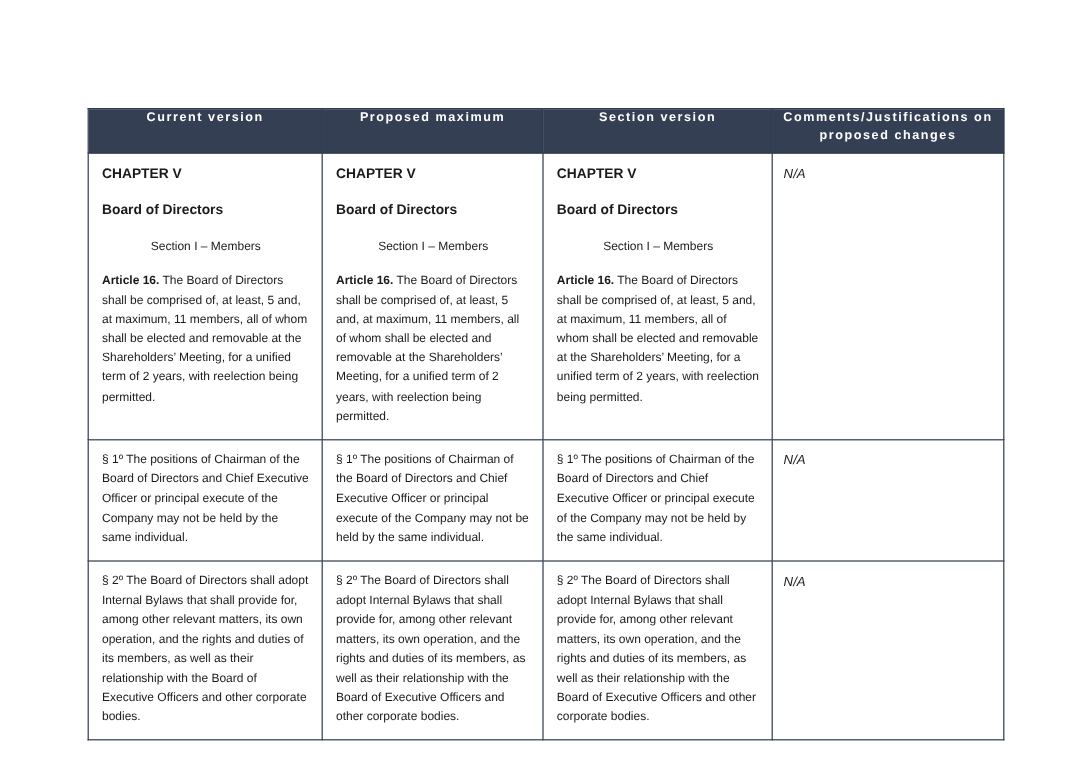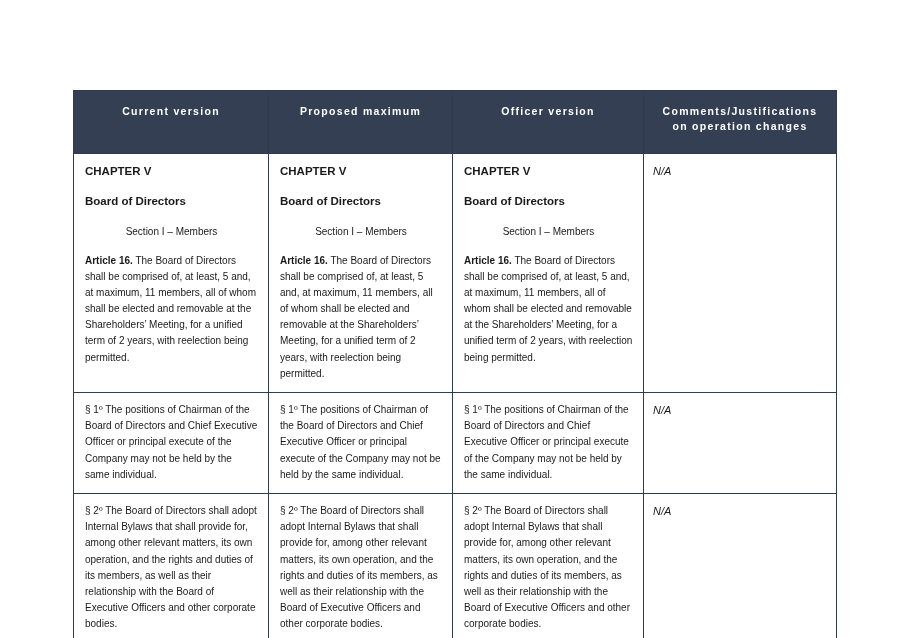--- a/index.html
+++ b/index.html
@@ -28,21 +28,21 @@
     top: 90px;
     width: 763px;
     border-collapse: collapse;
     table-layout: fixed;
   }
 
   .comparison-table th,
   .comparison-table td {
     border: 1px solid #2f3b4f;
     vertical-align: top;
-    padding: 13px;
+    padding: 0;
   }
 
   thead th {
     background: #343f54;
     color: #ffffff;
     font-size: 10.5px;
     font-weight: bold;
     letter-spacing: 1.3px;
     text-align: center;
     height: 36px;
@@ -101,22 +101,22 @@
       <col class="c1">
         <col class="c2">
         <col class="c3">
         <col class="c4">
     </colgroup>
 
     <thead>
       <tr>
         <th>Current version</th>
         <th>Proposed maximum</th>
-        <th>Officer version</th>
-        <th>Comments/Justifications on operation changes</th>
+        <th>Section version</th>
+        <th>Comments/Justifications on proposed changes</th>
       </tr>
     </thead>
 
     <tbody>
 
       <tr>
         <td class="version-cell">
           <p class="center-heading">CHAPTER V</p>
           <p class="center-heading">Board of Directors</p>
           <p class="center-sub">Section I – Members</p>

